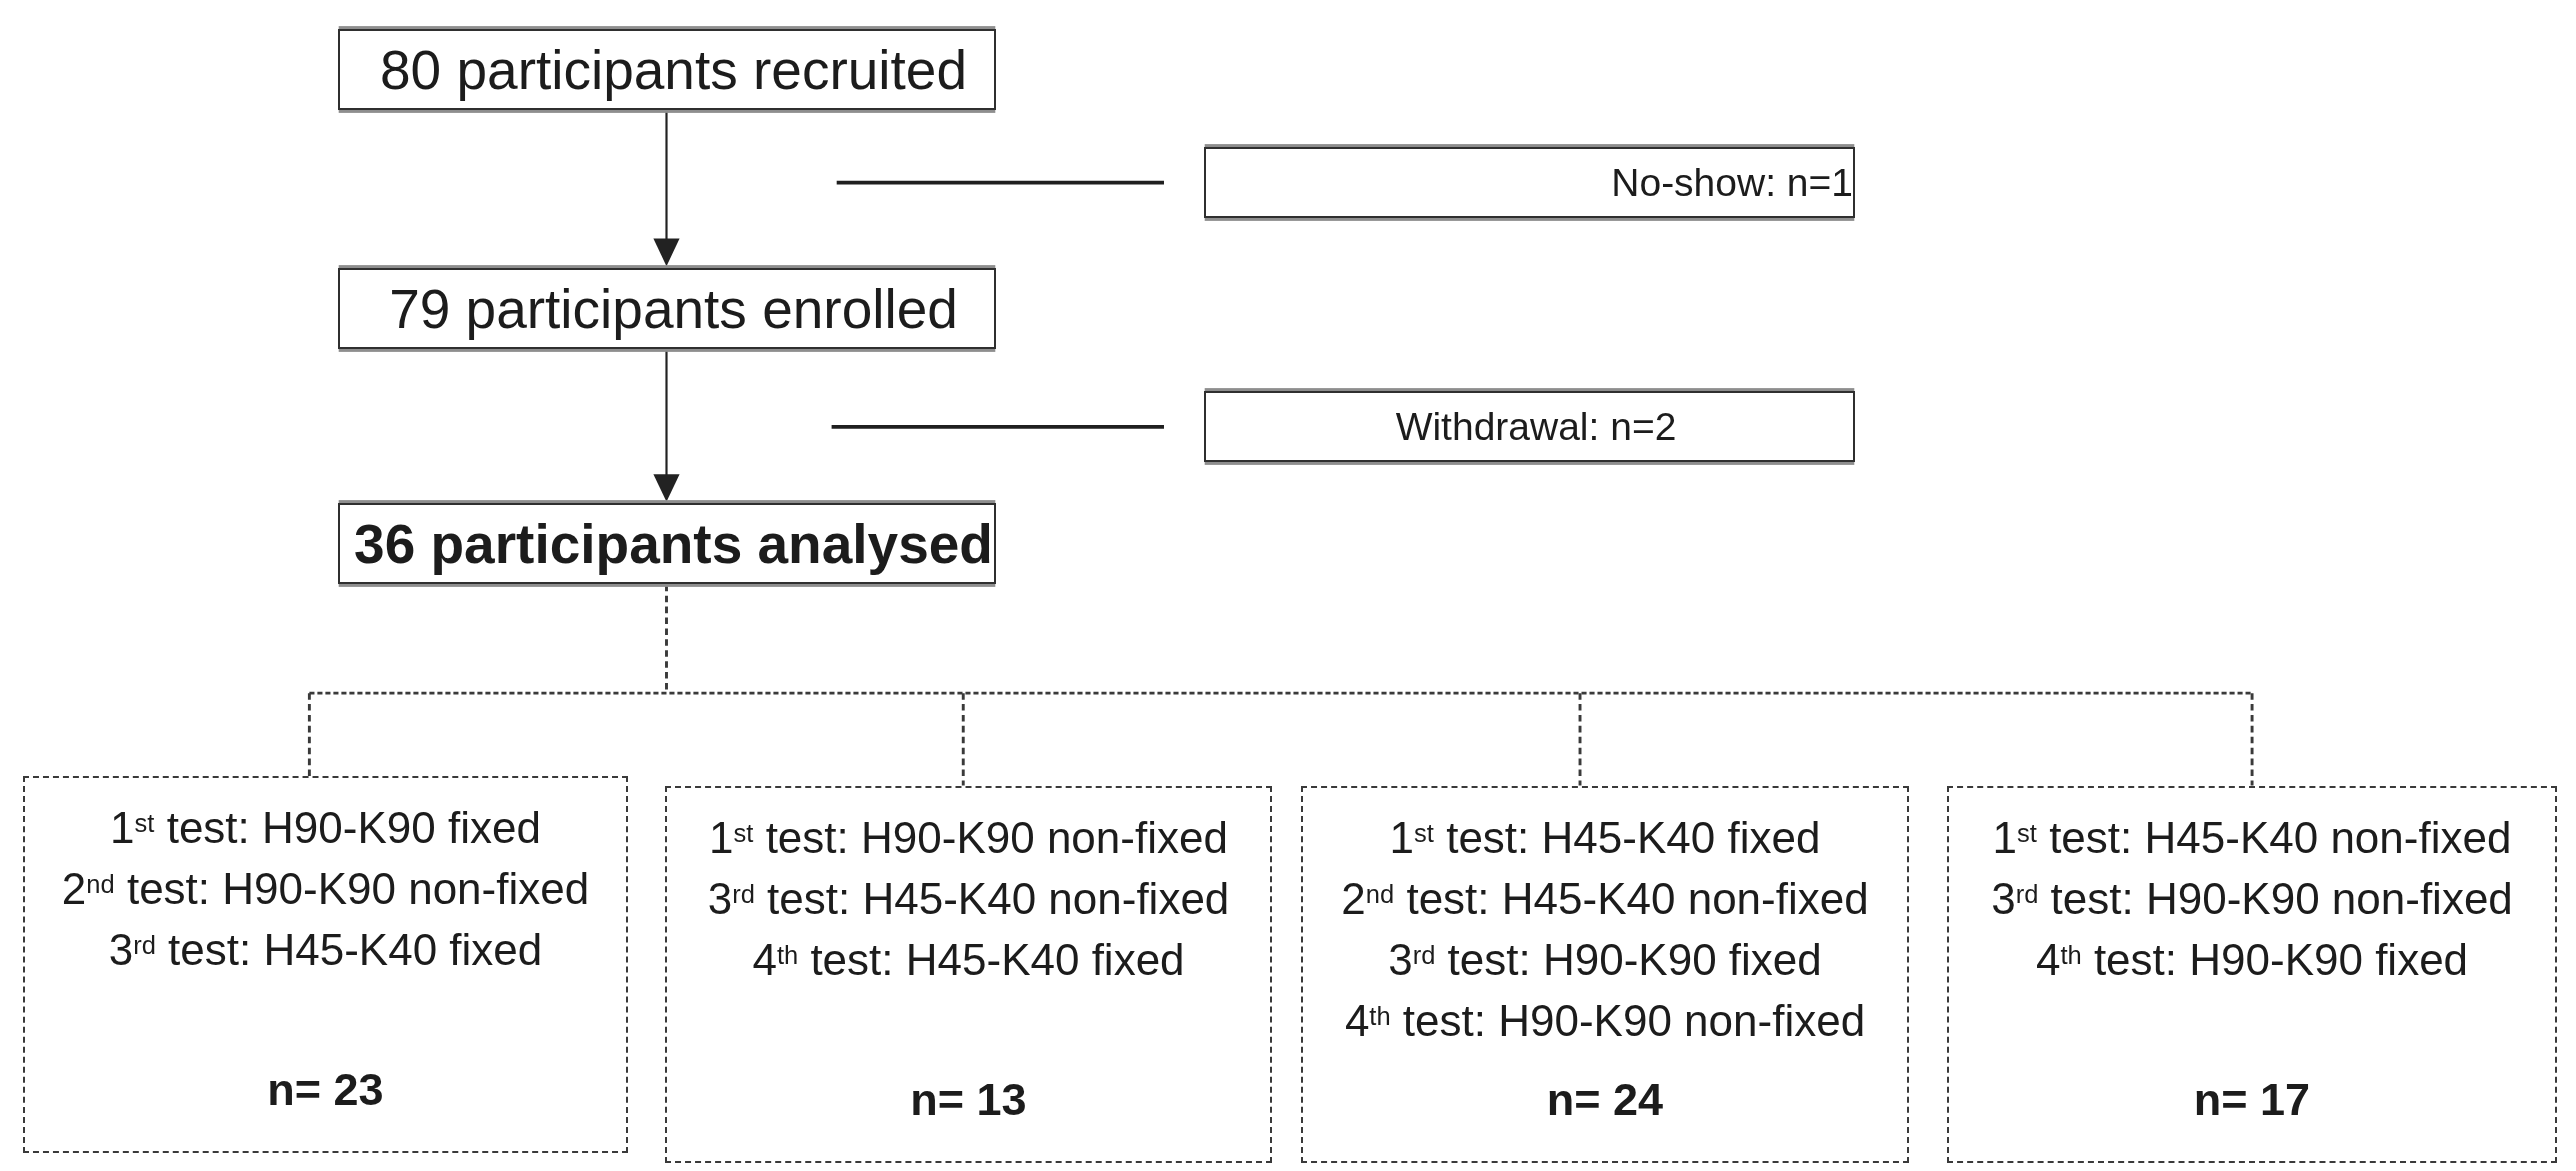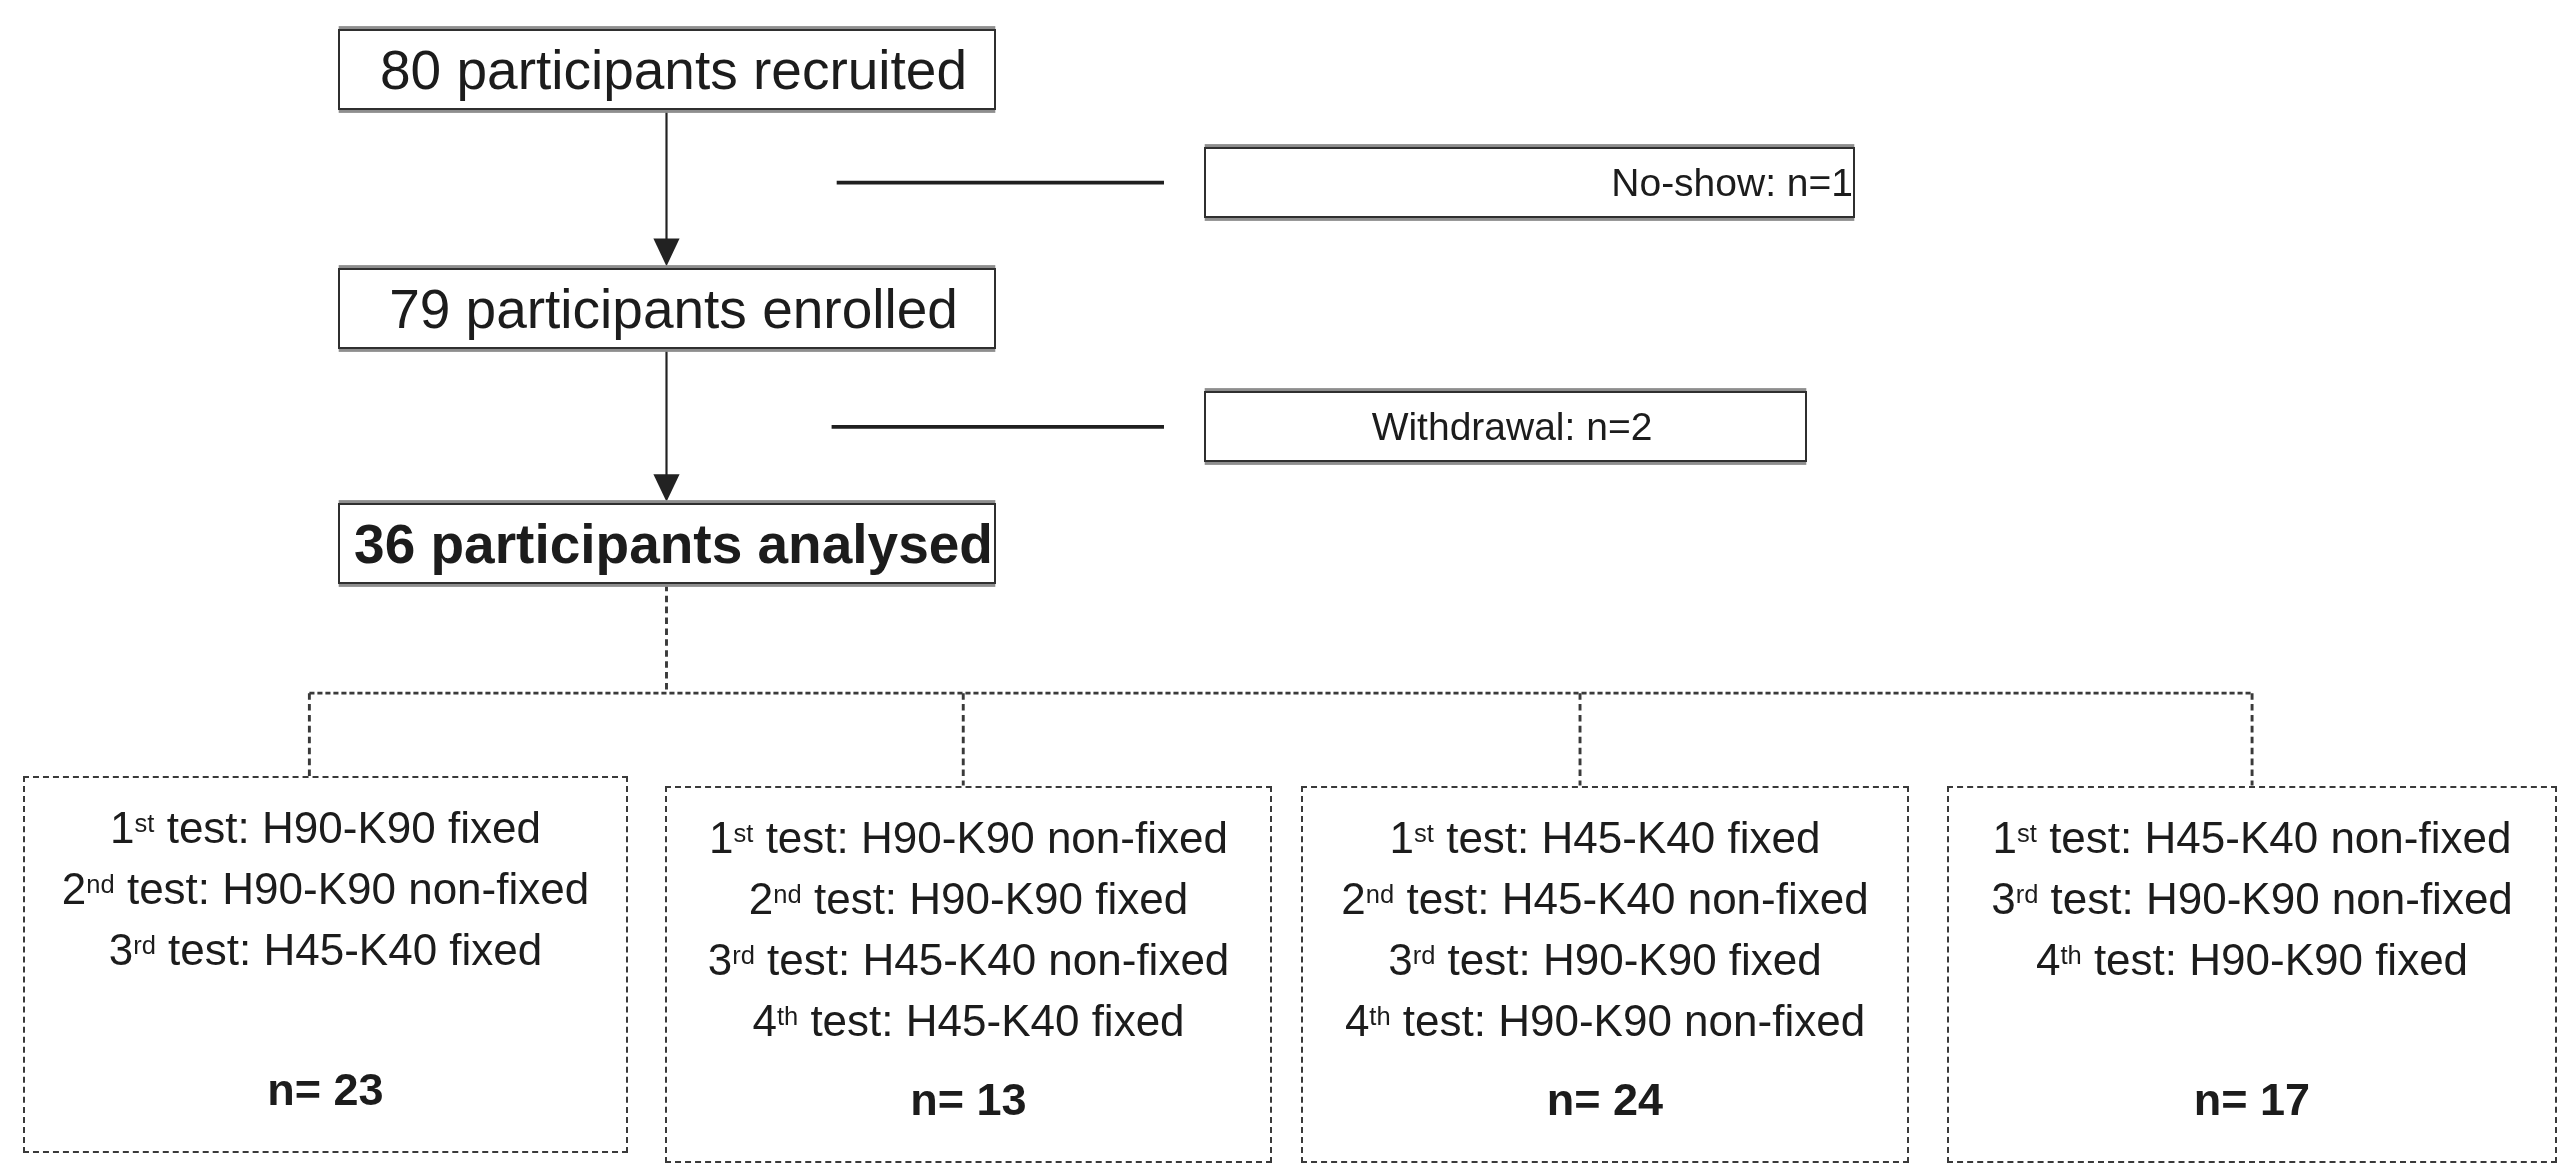--- a/index.html
+++ b/index.html
@@ -58,21 +58,21 @@
     bottom: 35px;
     font-size: 45px;
     font-weight: bold;
   }
 
   
   .box-recruited  { left: 338px;  top: 29px;   width: 658px; height: 81px; }
   .box-enrolled   { left: 338px;  top: 268px;  width: 658px; height: 81px; }
   .box-analysed   { left: 338px;  top: 503px;  width: 658px; height: 81px; }
   .box-noshow     { left: 1204px; top: 147px;  width: 651px; height: 71px; justify-content: flex-end;  }
-  .box-withdrawal { left: 1204px; top: 391px;  width: 603px; height: 71px;  }
+  .box-withdrawal { left: 1204px; top: 391px;  width: 651px; height: 71px;  }
   .box-group-1 { left: 23px;   top: 776px; width: 605px; height: 377px; }
   .box-group-2 { left: 665px;  top: 786px; width: 607px; height: 377px; }
   .box-group-3 { left: 1301px; top: 786px; width: 608px; height: 377px; }
   .box-group-4 { left: 1947px; top: 786px; width: 610px; height: 377px; }
 </style>
 </head>
 <body>
 
 <div class="canvas">
 
@@ -119,21 +119,20 @@
       <div><span>1</span><sup>st</sup><span> test: H90-K90 fixed</span></div>
       <div><span>2</span><sup>nd</sup><span> test: H90-K90 non-fixed</span></div>
       <div><span>3</span><sup>rd</sup><span> test: H45-K40 fixed</span></div>
     </div>
     <div class="n-label">n= 23</div>
   </div>
 
   <div class="dashed-box box-group-2">
     <div class="lines">
       <div><span>1</span><sup>st</sup><span> test: H90-K90 non-fixed</span></div>
-      <div><span>2</span><sup>nd</sup><span> test: H90-K90 fixed</span></div>
       <div><span>3</span><sup>rd</sup><span> test: H45-K40 non-fixed</span></div>
       <div><span>4</span><sup>th</sup><span> test: H45-K40 fixed</span></div>
     </div>
     <div class="n-label">n= 13</div>
   </div>
 
   <div class="dashed-box box-group-3">
     <div class="lines">
       <div><span>1</span><sup>st</sup><span> test: H45-K40 fixed</span></div>
       <div><span>2</span><sup>nd</sup><span> test: H45-K40 non-fixed</span></div>

